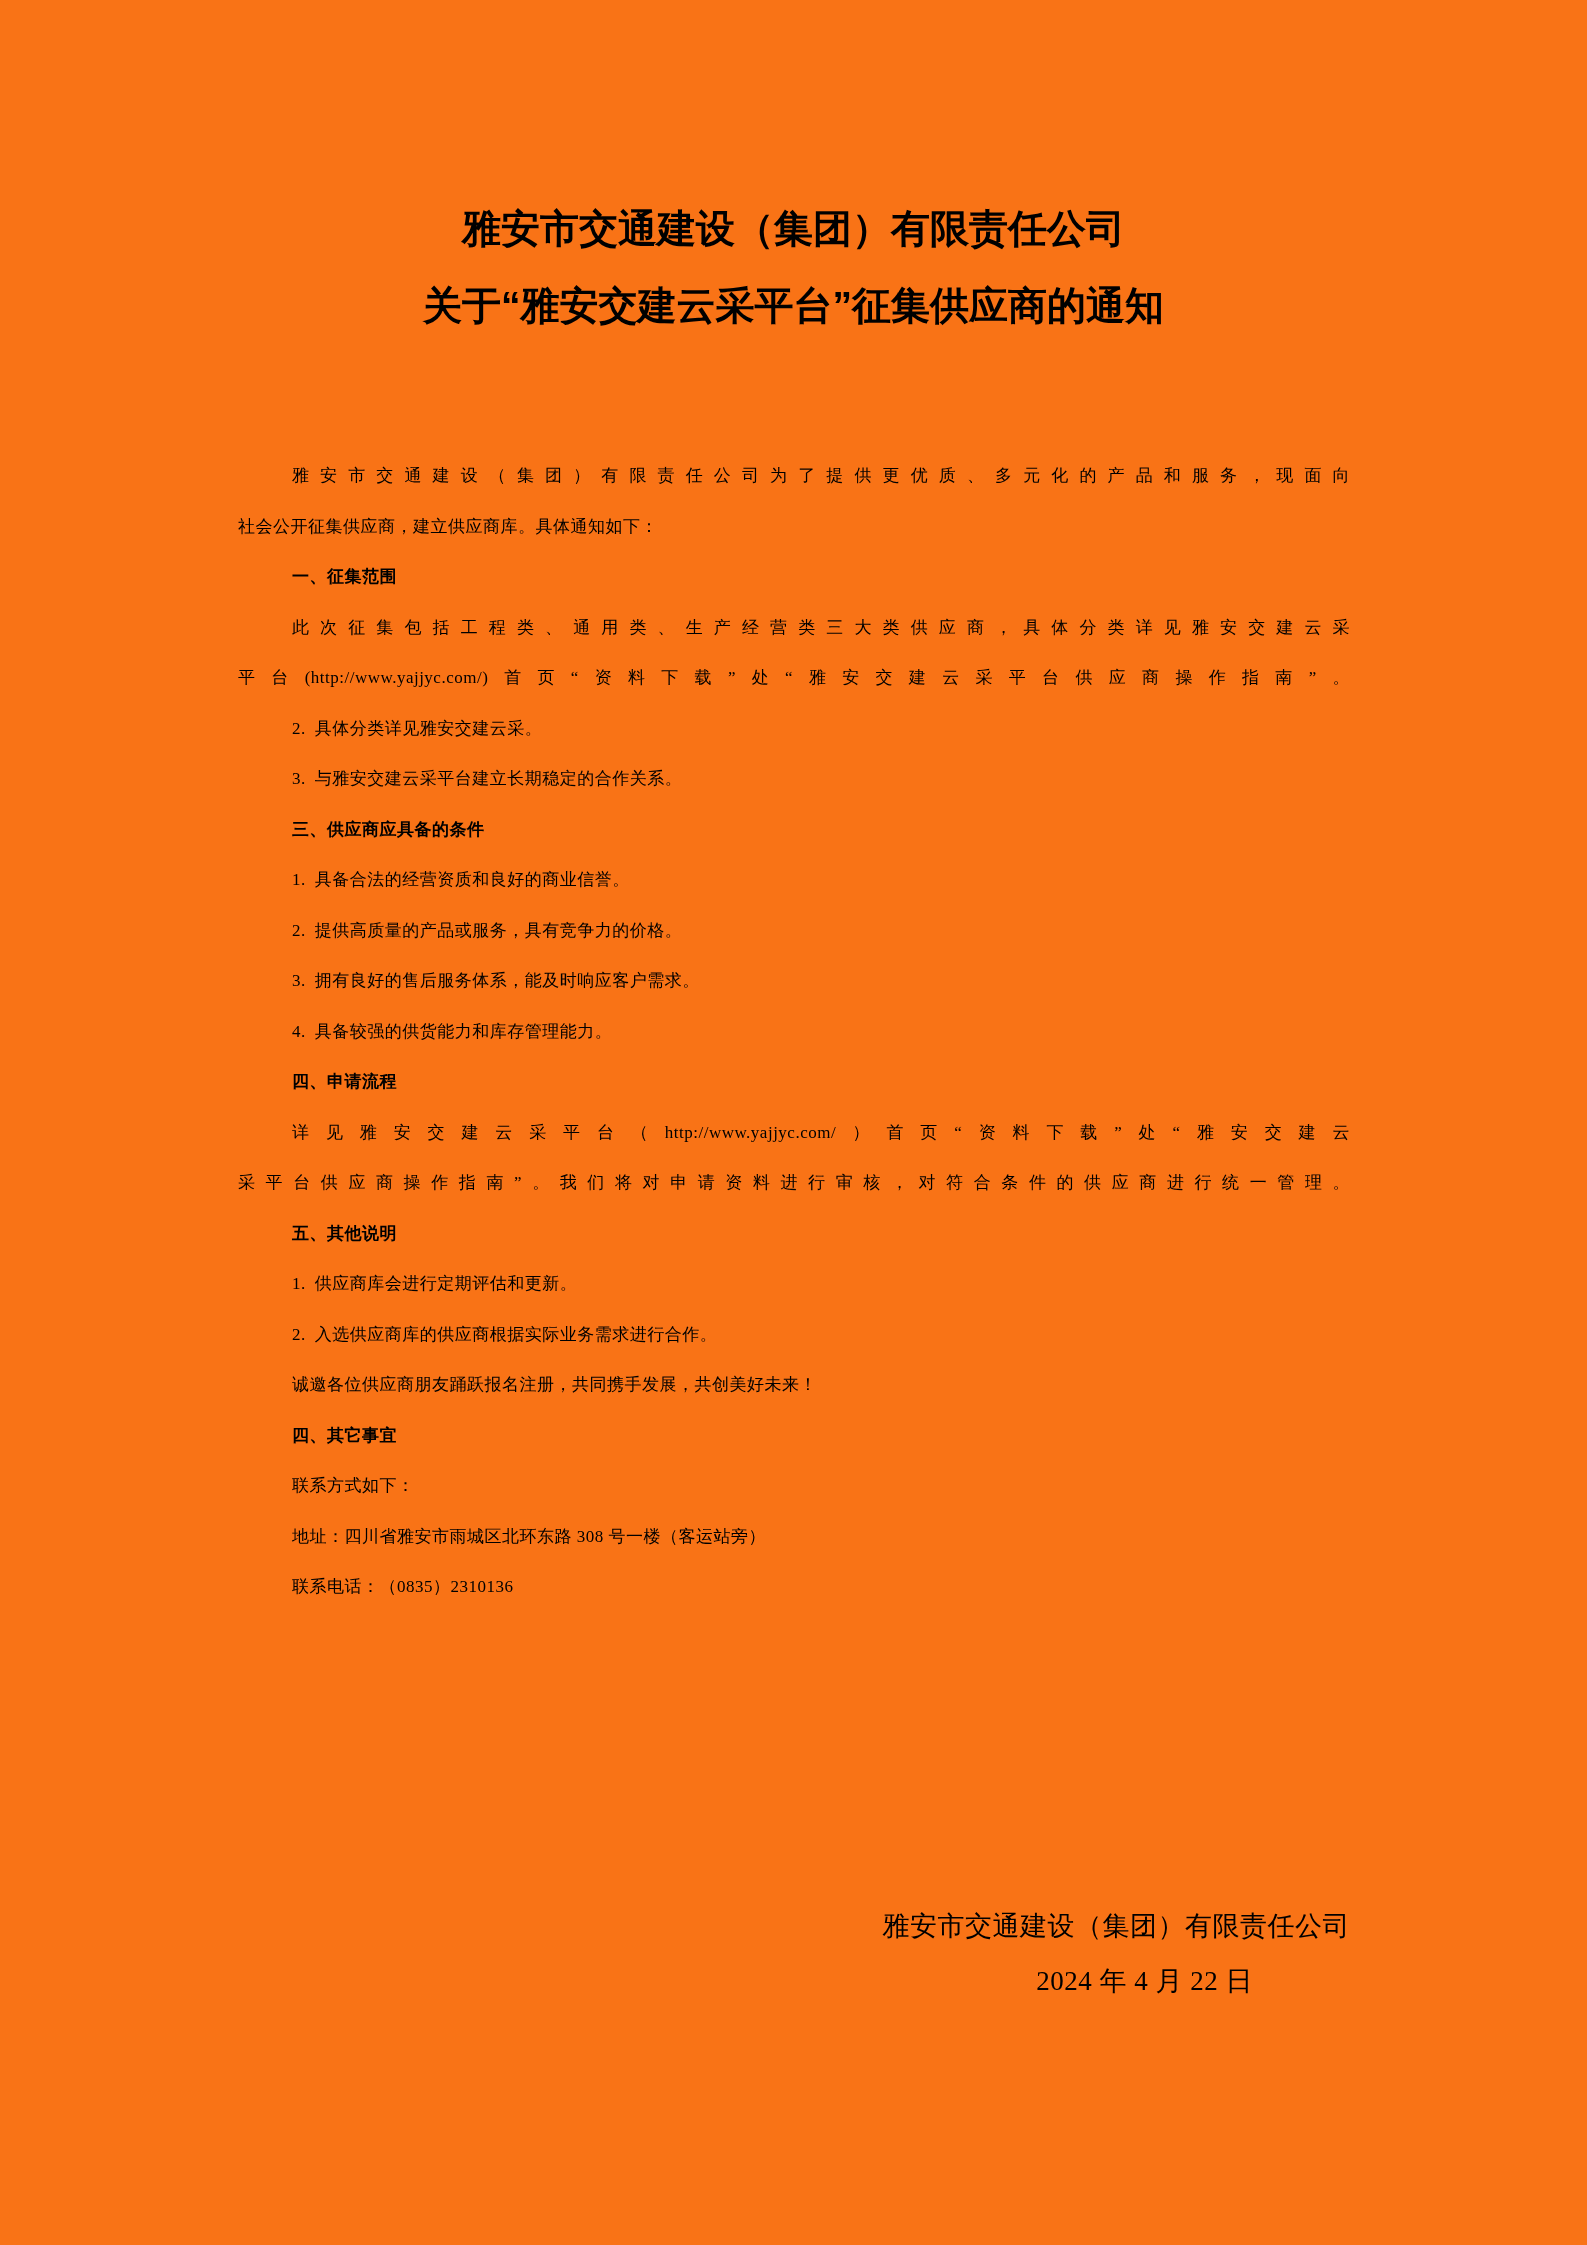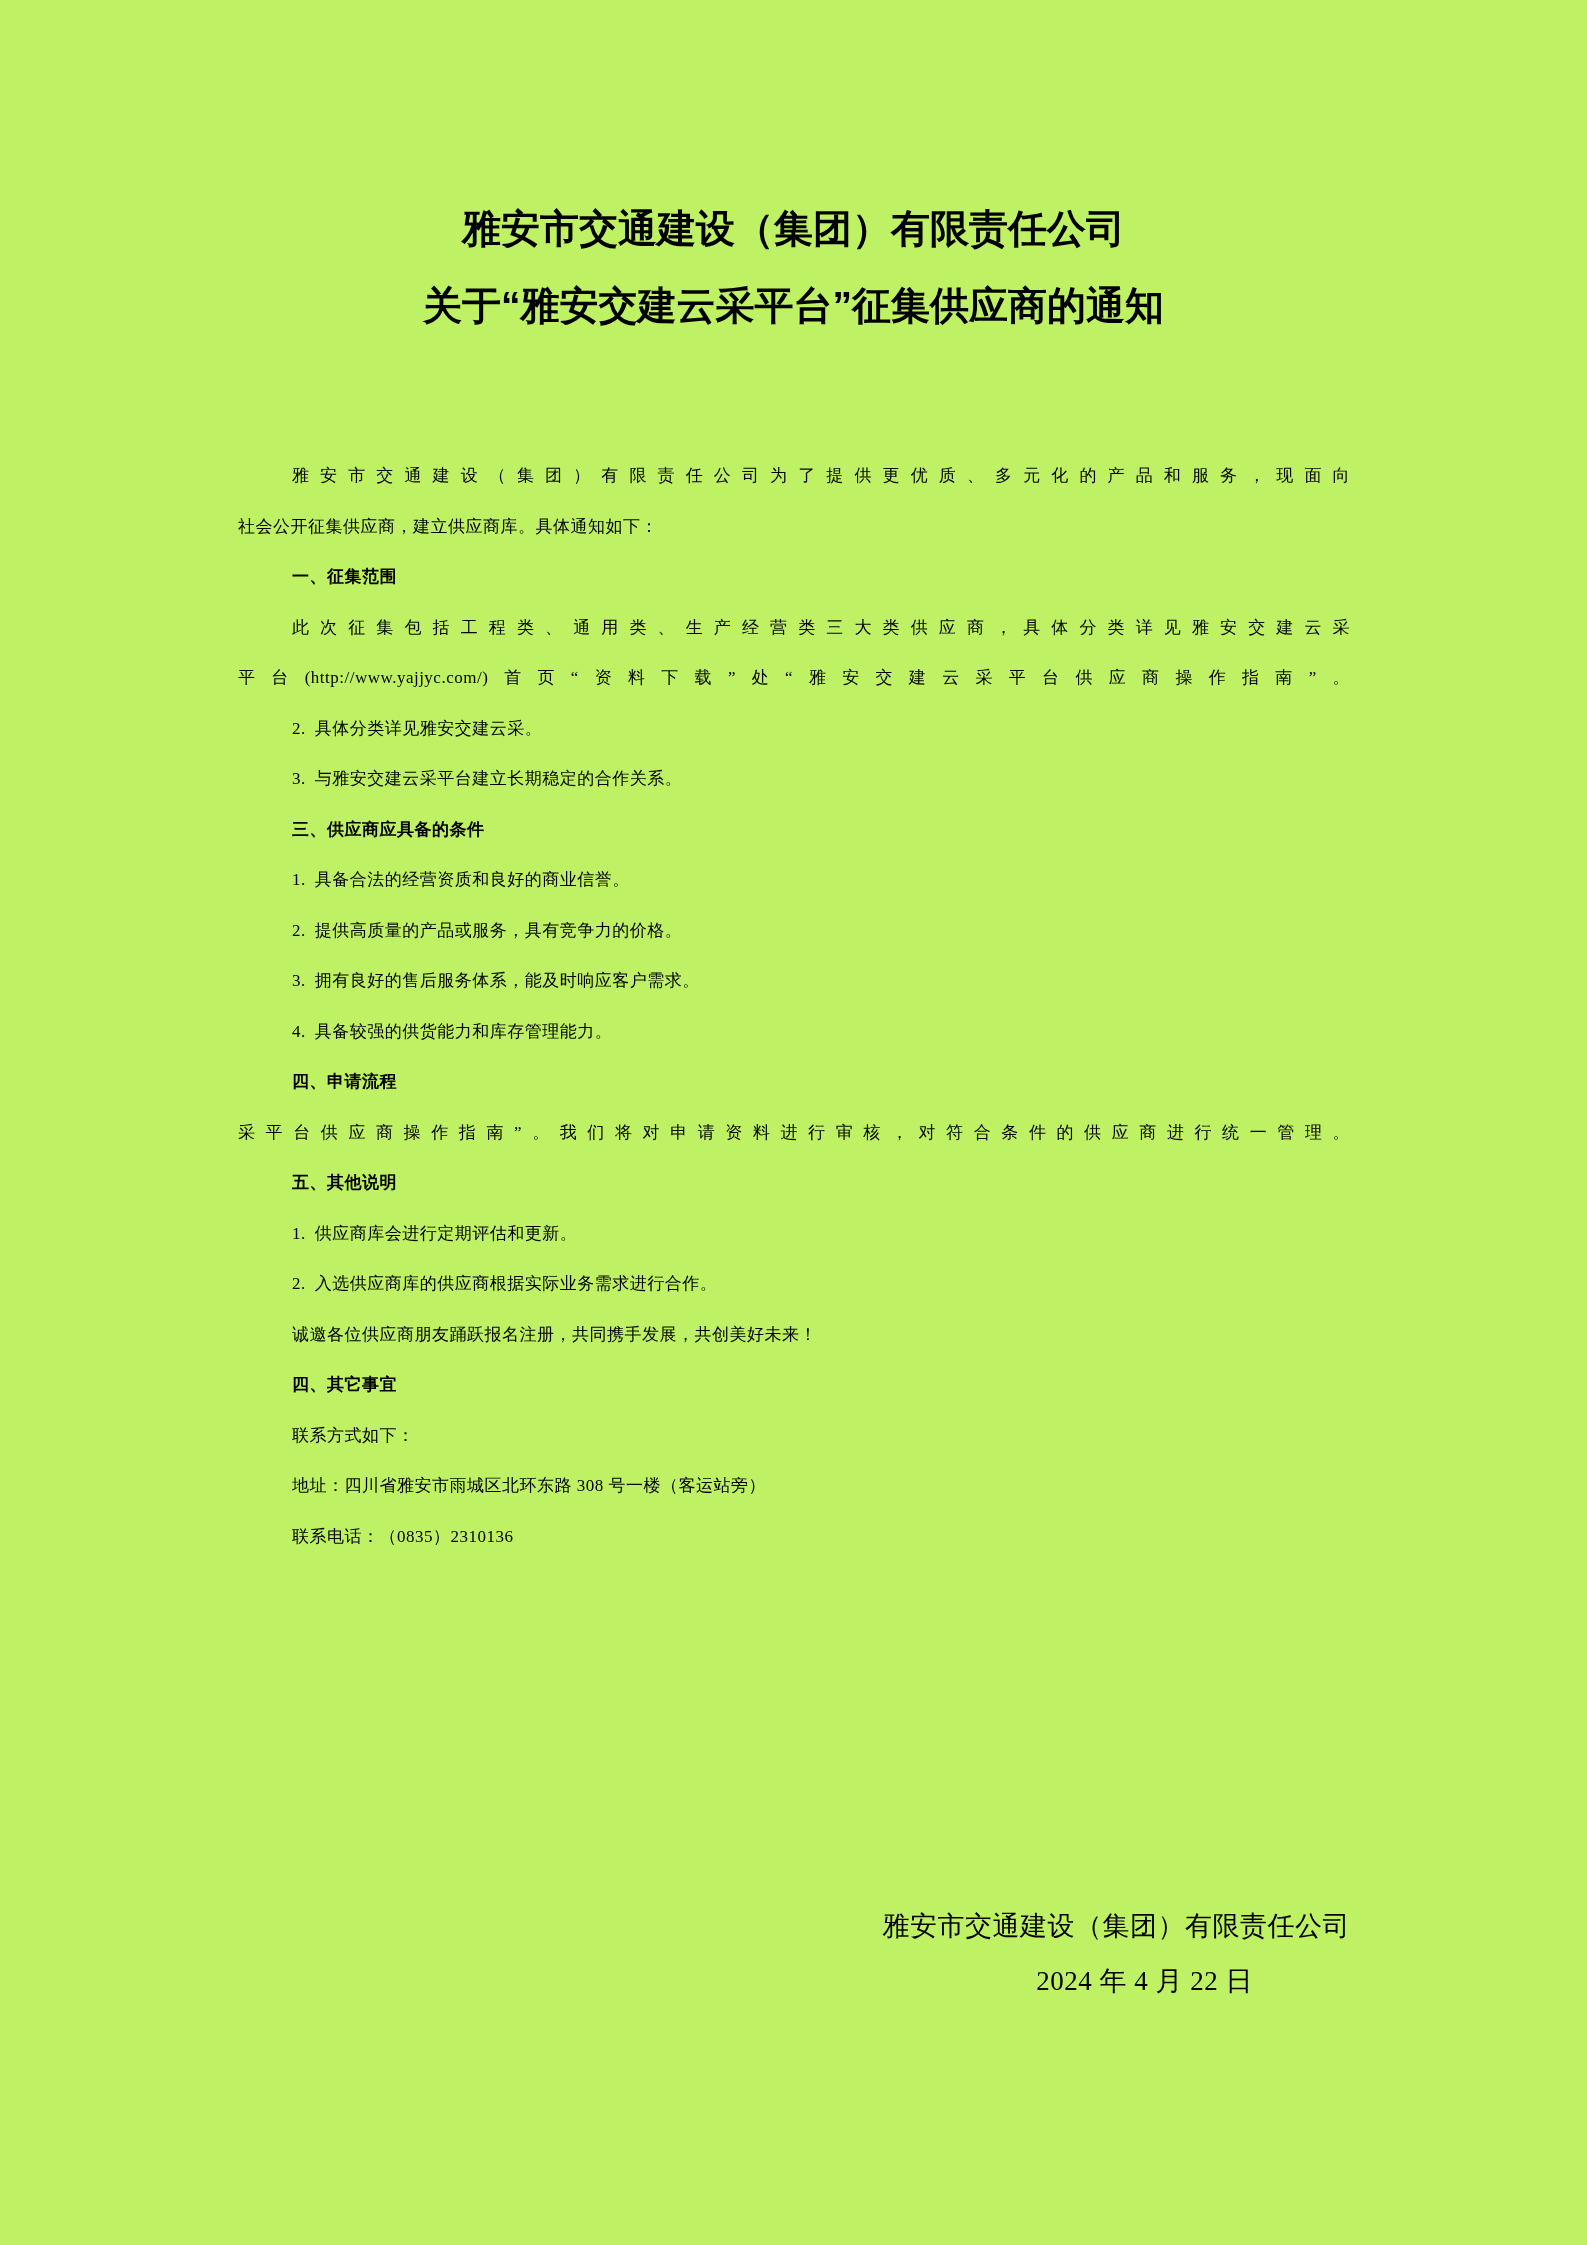--- a/index.html
+++ b/index.html
@@ -1,20 +1,20 @@
 <!DOCTYPE html>
 <html lang="zh"><head>
 <meta charset="utf-8">
 <style>
   html, body { margin: 0; padding: 0; background: #ffffff; }
   .page {
     position: relative;
     width: 1587px;
     height: 2245px;
-    background: #bef264;
+    background: #f97316;
     color: #000000;
     overflow: hidden;
   }
   .doc-title {
     position: absolute;
     left: 0;
     width: 1587px;
     text-align: center;
     font-family: "Liberation Sans", "DejaVu Sans", sans-serif;
     font-weight: 700;
@@ -76,20 +76,21 @@
       <div class="line para indent fill">此次征集包括工程类、通用类、生产经营类三大类供应商，具体分类详见雅安交建云采</div>
       <div class="line para fill">平台(http://www.yajjyc.com/)首页“资料下载”处“雅安交建云采平台供应商操作指南”。</div>
       <div class="line item"><span class="num">2.</span><span>具体分类详见雅安交建云采。</span></div>
       <div class="line item"><span class="num">3.</span><span>与雅安交建云采平台建立长期稳定的合作关系。</span></div>
       <div class="line heading">三、供应商应具备的条件</div>
       <div class="line item"><span class="num">1.</span><span>具备合法的经营资质和良好的商业信誉。</span></div>
       <div class="line item"><span class="num">2.</span><span>提供高质量的产品或服务，具有竞争力的价格。</span></div>
       <div class="line item"><span class="num">3.</span><span>拥有良好的售后服务体系，能及时响应客户需求。</span></div>
       <div class="line item"><span class="num">4.</span><span>具备较强的供货能力和库存管理能力。</span></div>
       <div class="line heading">四、申请流程</div>
+      <div class="line para indent fill">详见雅安交建云采平台（http://www.yajjyc.com/）首页“资料下载”处“雅安交建云</div>
       <div class="line para fill">采平台供应商操作指南”。我们将对申请资料进行审核，对符合条件的供应商进行统一管理。</div>
       <div class="line heading">五、其他说明</div>
       <div class="line item"><span class="num">1.</span><span>供应商库会进行定期评估和更新。</span></div>
       <div class="line item"><span class="num">2.</span><span>入选供应商库的供应商根据实际业务需求进行合作。</span></div>
       <div class="line item">诚邀各位供应商朋友踊跃报名注册，共同携手发展，共创美好未来！</div>
       <div class="line heading">四、其它事宜</div>
       <div class="line item">联系方式如下：</div>
       <div class="line item">地址：四川省雅安市雨城区北环东路 308 号一楼（客运站旁）</div>
       <div class="line item">联系电话：（0835）2310136</div>
     </div>

